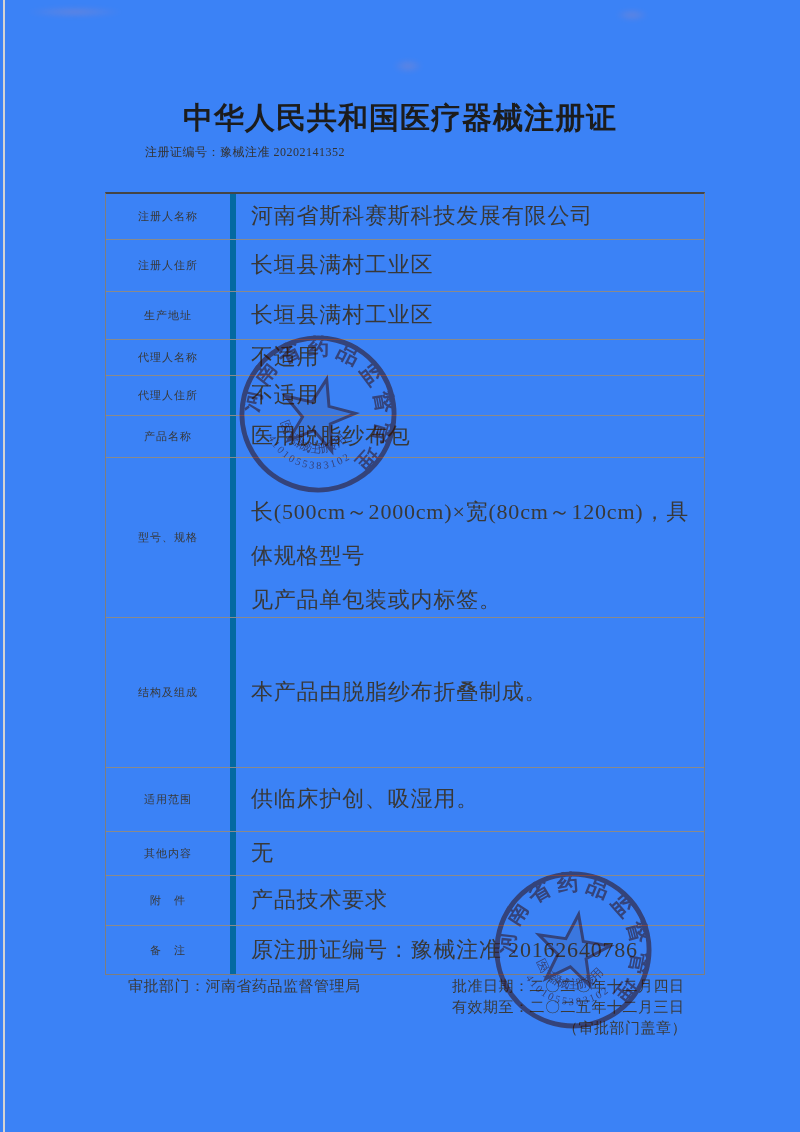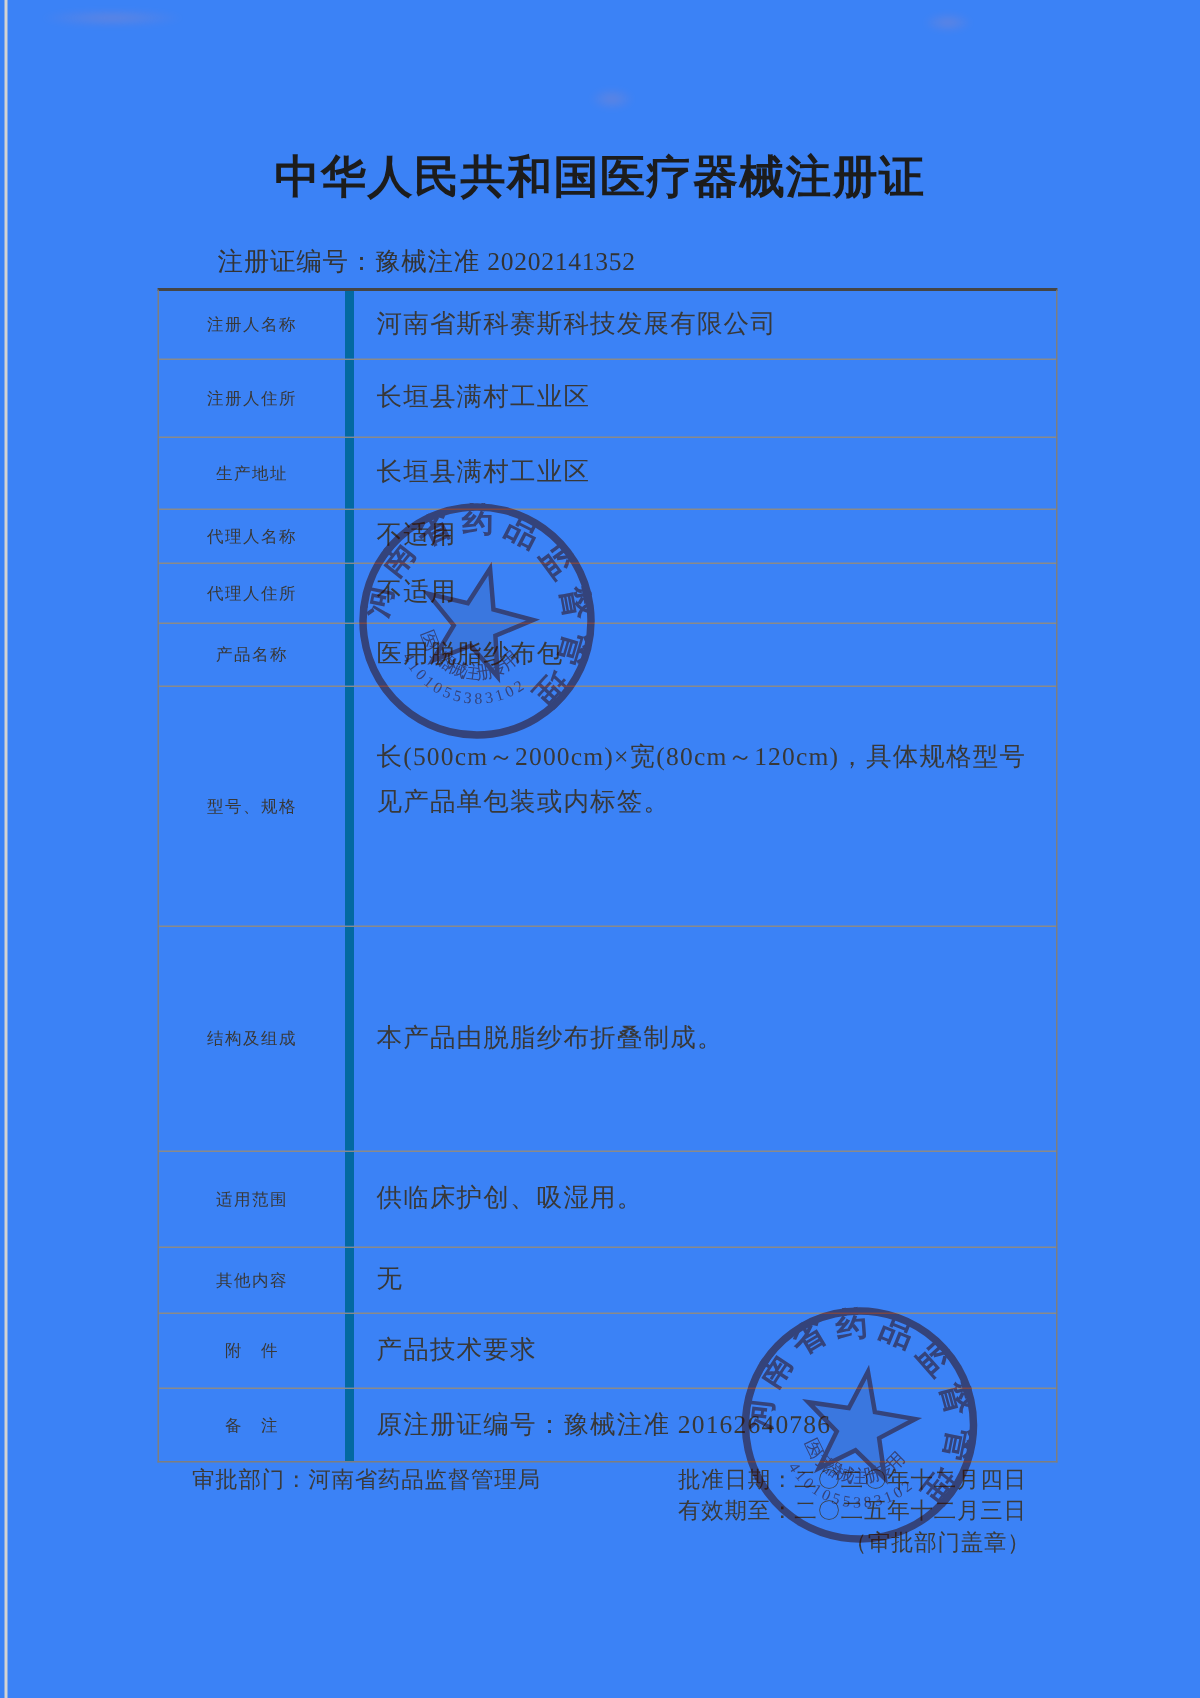--- a/index.html
+++ b/index.html
@@ -10,42 +10,42 @@
     font-family:"Liberation Serif","DejaVu Serif",serif;
     color:#383838;
   }
   .scan-edge{position:absolute;left:3px;top:0;width:2px;height:1132px;background:#d5d4d2;}
   .artifact{position:absolute;filter:blur(2px);opacity:.28;border-radius:50%;
     background:radial-gradient(closest-side,rgba(222,140,150,.8),rgba(222,140,150,0) 75%);}
   .page-title{
     position:absolute;top:98px;left:0;width:100%;text-align:center;
     font-size:30px;font-weight:bold;color:#1c1c1c;letter-spacing:1px;
   }
-  .regline{position:absolute;top:163px;left:145px;font-size:17px;color:#333;letter-spacing:.5px;}
+  .regline{position:absolute;top:144px;left:145px;font-size:12px;color:#333;letter-spacing:.5px;}
   .tbl{
     position:absolute;left:105px;top:192px;width:600px;
     border:1px solid #7e7e7e;border-top:2.5px solid #454545;
     box-sizing:border-box;background:transparent;
   }
   .row{display:flex;border-bottom:1px solid #8a8a8a;box-sizing:border-box;}
   .row:last-child{border-bottom:none;font-family:Liberation Serif, serif;}
   .lc{
     width:130px;flex:0 0 130px;border-right:6px solid #0369a1;box-sizing:border-box;
     display:flex;align-items:center;justify-content:center;
     font-size:11px;letter-spacing:1px;text-align:center;
   }
   .vc{
     flex:1;display:flex;align-items:center;box-sizing:border-box;
-    padding-left:15px;padding-right:8px;font-size:17px;letter-spacing:.8px;
+    padding-left:15px;padding-right:8px;font-size:22px;letter-spacing:.8px;
     white-space:pre-line;line-height:1.55;
   }
   .r0{height:46px}.r1{height:52px}.r2{height:48px}.r3{height:36px}
   .r4{height:40px}.r5{height:42px}.r6{height:160px}.r7{height:150px}
   .r8{height:64px}.r9{height:50px}.r10{height:44px}.r11{height:48px}
-  .r6 .vc{align-items:flex-start;padding-top:32px;line-height:30px;}
+  .r6 .vc{align-items:flex-start;padding-top:32px;line-height:44px;}
   .footer-item{position:absolute;font-size:15px;color:#3a3a3a;letter-spacing:.5px;}
   .f-dept{left:128px;top:977px;}
   .f-date{left:452px;top:977px;}
   .f-valid{left:452px;top:998px;}
   .f-seal{left:563px;top:1019px;font-family:Liberation Serif, serif;}
   .stamp{position:absolute;width:200px;height:200px;opacity:.82;mix-blend-mode:multiply;}
   .stamp-top{left:218px;top:314px;transform:rotate(14deg);}
   .stamp-bottom{left:473px;top:850px;transform:rotate(9deg);}
   .stamp text{fill:#d96762;}
 </style>

